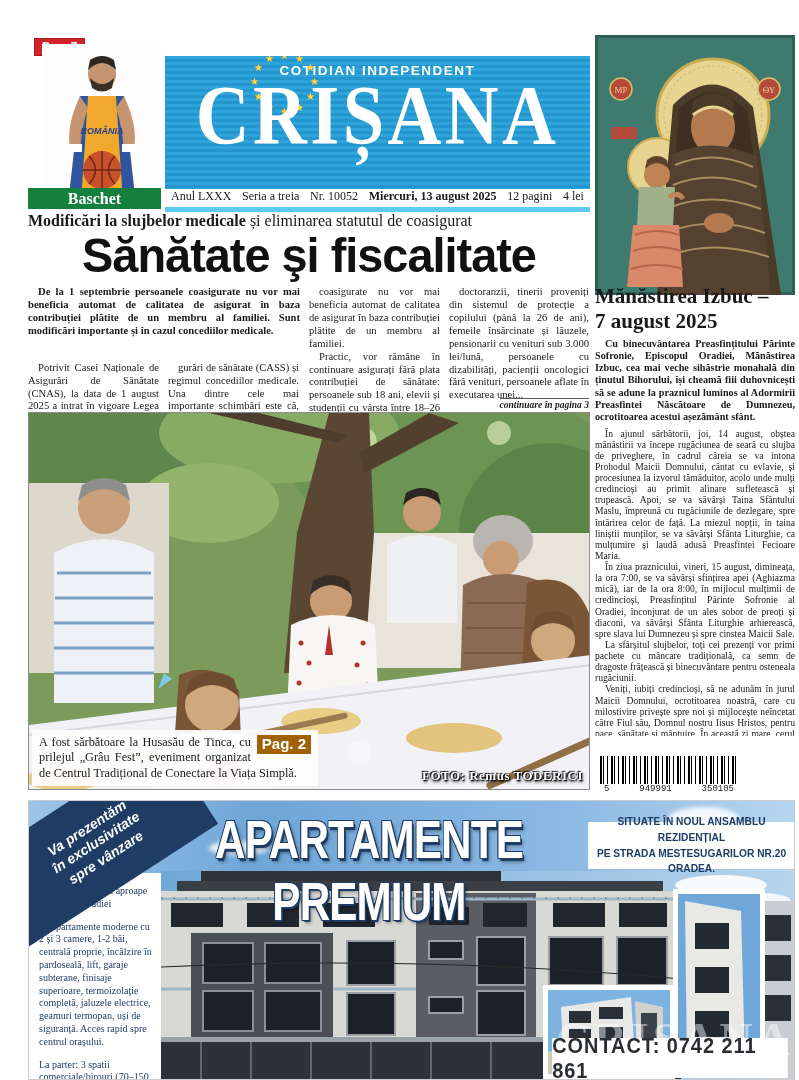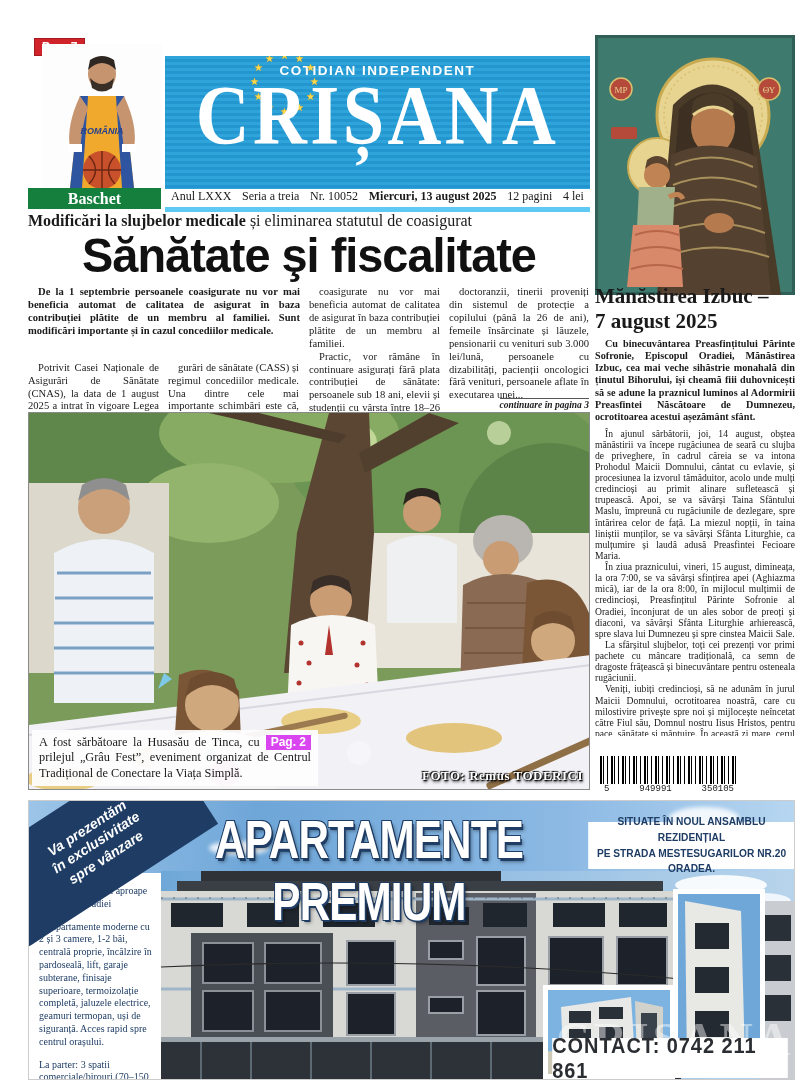--- a/index.html
+++ b/index.html
@@ -46,22 +46,22 @@
   .bcol4{width:140px;flex:none;position:relative;}
   .body-area p{margin:0;text-indent:10px;}
   .continuation{position:absolute;right:0;bottom:0;background:#fff;border-top:1px solid #555;
       font-style:italic;font-weight:bold;font-size:9.5px;padding-top:1px;text-indent:0;}
 
   
   .main-photo{position:absolute;left:28px;top:412px;width:562px;height:378px;border:1px solid #8a8a8a;
       box-sizing:border-box;overflow:hidden;}
   .caption{position:absolute;left:3px;bottom:3px;width:272px;background:rgba(253,253,253,0.95);
       padding:5px 7px;font-size:12.3px;line-height:1.25;text-align:justify;}
-  .caption-badge{display:inline-block;float:right;background:#d946ef;color:#fff;
-      font-family:"Liberation Sans",sans-serif;font-weight:bold;font-size:12px;padding:0 5px;margin-left:6px;}
+  .caption-badge{display:inline-block;float:right;background:#a16207;color:#fff;
+      font-family:"Liberation Sans",sans-serif;font-weight:bold;font-size:15px;padding:0 5px;margin-left:6px;}
   .credit{position:absolute;right:6px;bottom:5px;color:#fff;font-weight:bold;font-size:13px;
       letter-spacing:.5px;text-shadow:1px 1px 1px #000,-1px -1px 1px #000,1px 2px 3px #000;}
 
   
   .icon-photo{position:absolute;left:595px;top:35px;width:200px;height:260px;}
   .right-col{position:absolute;left:595px;top:284px;width:200px;height:452px;overflow:hidden;
       text-align:justify;}
   .right-col h2{margin:0 0 4px 0;font-size:21px;line-height:1.2;font-weight:bold;text-align:left;}
   .right-intro{font-weight:bold;font-size:10.2px;line-height:1.18;margin:0 0 5px 0;text-indent:10px;}
   .right-col p.rp{font-size:9.6px;line-height:1.16;margin:0;text-indent:10px;}

